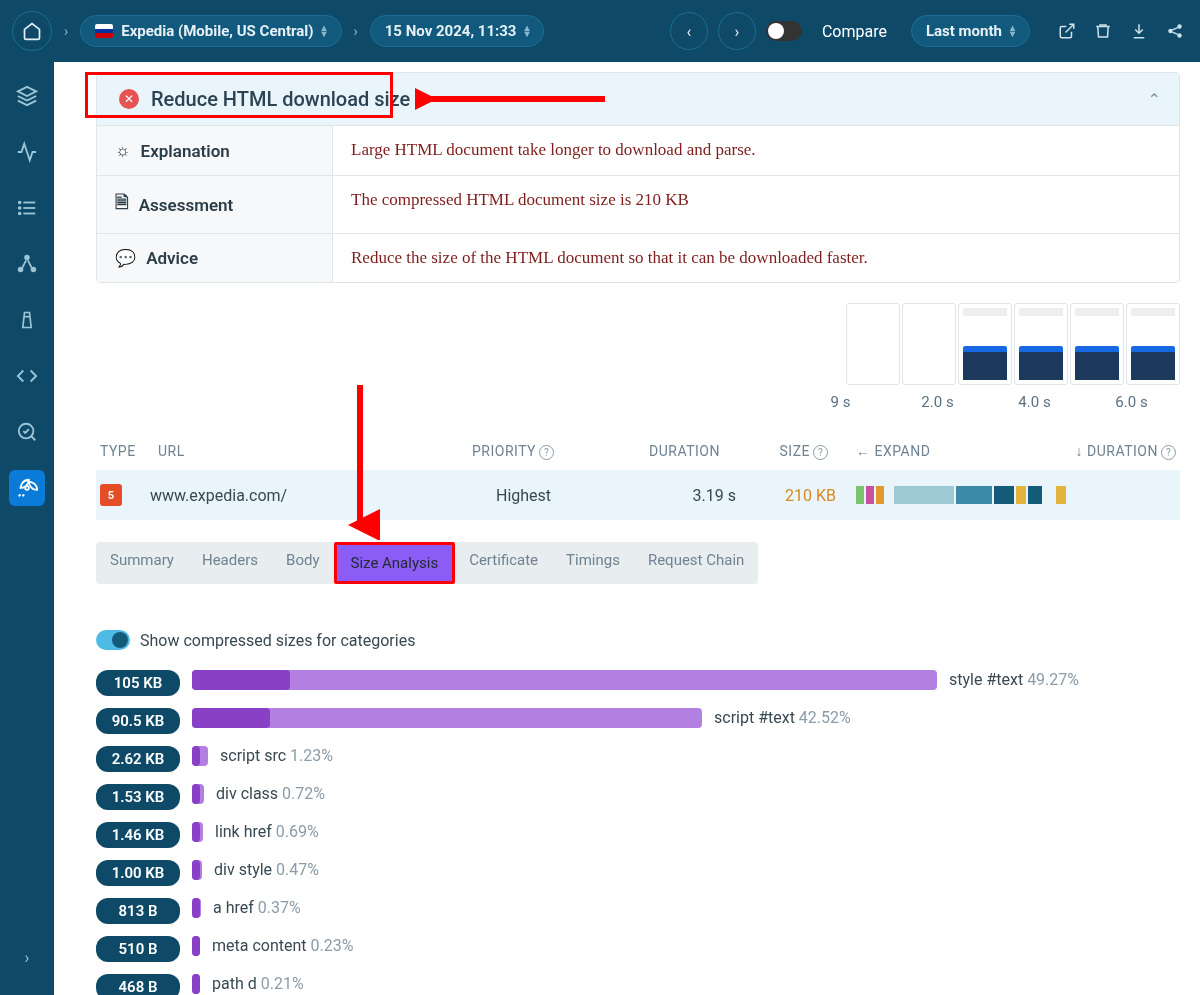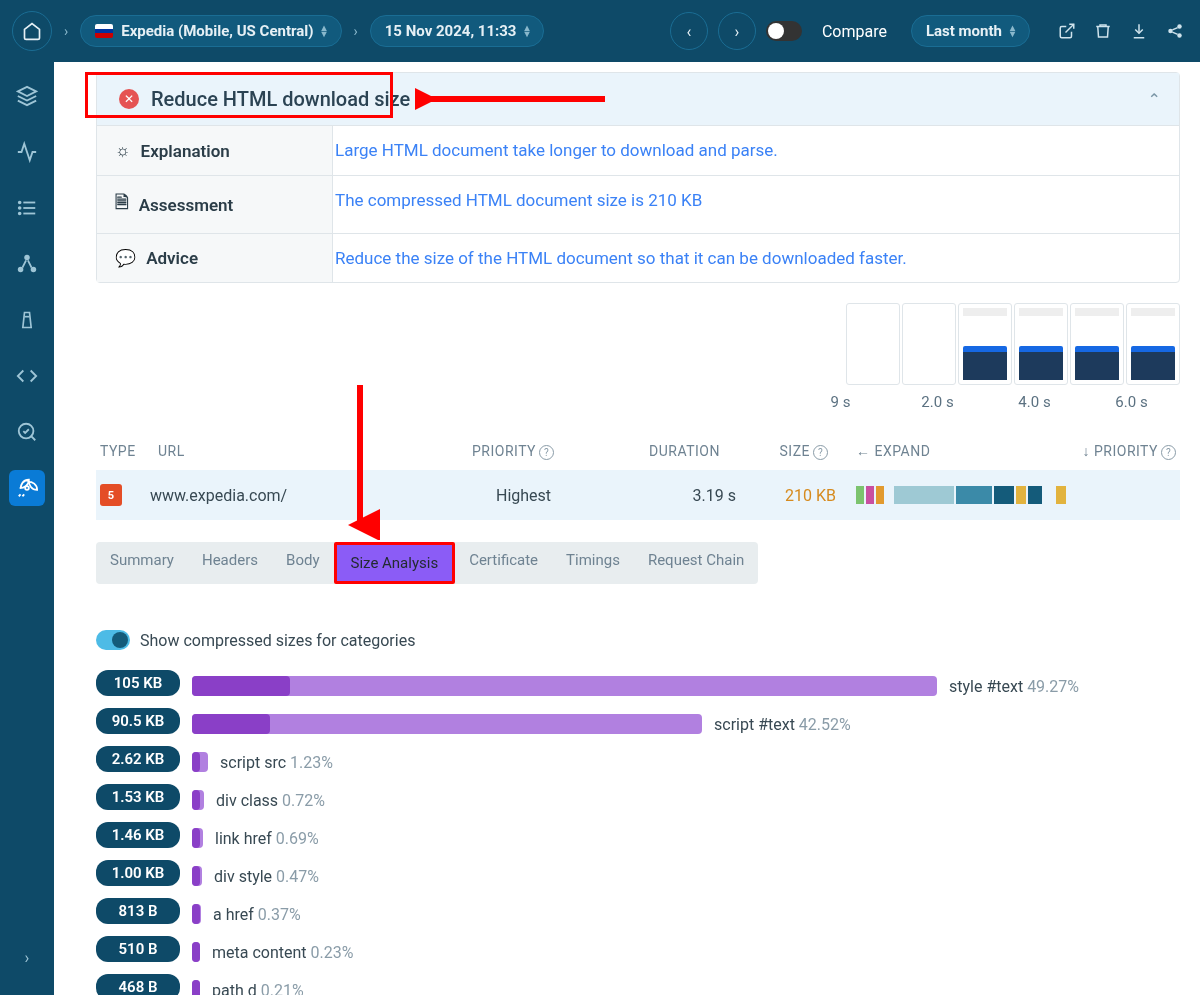--- a/index.html
+++ b/index.html
@@ -31,21 +31,21 @@
   .audit-header h2 { font-size: 20px; font-weight: 500; color: #2b4353; }
   .audit-header .chev-up { position:absolute; right:18px; color:#7a95a5; }
   .audit-title-box { position:absolute; border:3px solid red; left:85px; top:72px; width:308px; height:46px; z-index:10; pointer-events:none;}
   .red-arrow1 { position:absolute; left:415px; top:84px; z-index:10; }
   .red-arrow2 { position:absolute; left:340px; top:380px; z-index:10; }
 
   .explain-table { border-top: 1px solid #dfe5e9; }
   .explain-row { display: flex; border-bottom: 1px solid #dfe5e9; }
   .explain-row:last-child { border-bottom:none; }
   .explain-key { width: 235px; background: #f6f8f9; padding: 14px 18px; display:flex; align-items:center; gap:10px; color:#2b3d48; font-weight:600; font-size:17px; }
-  .explain-val { flex:1; padding: 14px 2px; color:#3b82f6; font-size:17px; border-left:1px solid #dfe5e9;}
+  .explain-val { flex:1; padding: 14px 18px; color:#7f1d1d; font-size:17px; border-left:1px solid #dfe5e9;font-family:Liberation Serif, serif;}
 
   .filmstrip { display:flex; justify-content:flex-end; margin-top:20px; gap:2px; }
   .filmstrip .frame { width:54px; height:82px; border:1px solid #dfe5e9; border-radius:3px; background:#fff; position:relative; overflow:hidden;}
   .filmstrip .frame.rich::before { content:""; position:absolute; top:4px; left:4px; right:4px; height:8px; background:#eee;}
   .filmstrip .frame.rich::after { content:""; position:absolute; bottom:4px; left:4px; right:4px; height:28px; background:#1d3a5c;}
   .filmstrip .frame .sb { position:absolute; top:42px; left:4px; right:4px; height:10px; background:#1668e3; border-radius:2px;}
   .timeaxis { display:flex; justify-content:flex-end; margin-top:8px; color:#5b7181; font-size:15px;}
   .timeaxis span { width:97px; text-align:center; }
 
   .headers-row { display:flex; color:#6f8392; font-size:14px; letter-spacing:0.5px; margin-top:32px; padding: 0 4px 10px; gap: 8px;}
@@ -60,21 +60,21 @@
   .tabs { display:flex; gap:0; background:#e8edef; border-radius:4px; margin-top:22px; padding:0; width:fit-content;}
   .tabs .tab { padding:9px 14px; color:#6f8392; font-size:15px; }
   .tabs .tab.active { color:#232b30; background:#8b5cf6; }
   .tab-size-box { border:3px solid red; border-radius:2px; }
 
   .compress-row { display:flex; align-items:center; gap:10px; margin-top:46px; font-size:16px; color:#384953;}
   .switch-on { width:34px; height:20px; background:#4dbbe6; border-radius:10px; position:relative;}
   .switch-on::after{content:"";position:absolute;width:16px;height:16px;background:#145b7a;border-radius:50%;top:2px;right:2px;}
 
   .size-rows { margin-top:20px; display:flex; flex-direction:column; gap:12px;}
-  .size-row { display:flex; align-items:flex-end; gap:12px; }
+  .size-row { display:flex; align-items:flex-start; gap:12px; }
   .size-pill { background:#0e4a68; color:#fff; border-radius:12px; padding:4px 12px; font-size:15px; font-weight:600; min-width:84px; text-align:center;}
   .size-bar-wrap { position:relative; height:20px; border-radius:4px; }
   .size-bar-dark, .size-bar-light { position:absolute; top:0; bottom:0; border-radius:4px;}
   .size-bar-dark { background:#8a3fc7; left:0; z-index:2;}
   .size-bar-light { background:#b180e0; left:0; z-index:1;}
   .size-label { font-size:16px; color:#384953; }
   .size-pct { color:#8a9ca8;}
 </style>
 </head>
 <body>
@@ -287,21 +287,21 @@
   </div>
 
   <div class="headers-row">
     <div class="h-type">TYPE</div>
     <div class="h-url">URL</div>
     <div class="h-prio"><span>PRIORITY</span><span class="help-icon">?</span></div>
     <div class="h-dur">DURATION</div>
     <div class="h-size"><span>SIZE</span><span class="help-icon">?</span></div>
     <div class="h-wf" style="display:flex;justify-content:space-between;">
       <span>← EXPAND</span>
-      <span><span>↓ PRIORITY</span><span class="help-icon">?</span></span>
+      <span><span>↓ DURATION</span><span class="help-icon">?</span></span>
     </div>
   </div>
 
   <div class="data-row">
     <div class="d-type">
         <span class="html5-icon">5</span>
       </div>
     <div class="d-url">www.expedia.com/</div>
     <div class="d-prio">Highest</div>
     <div class="d-dur">3.19 s</div>

